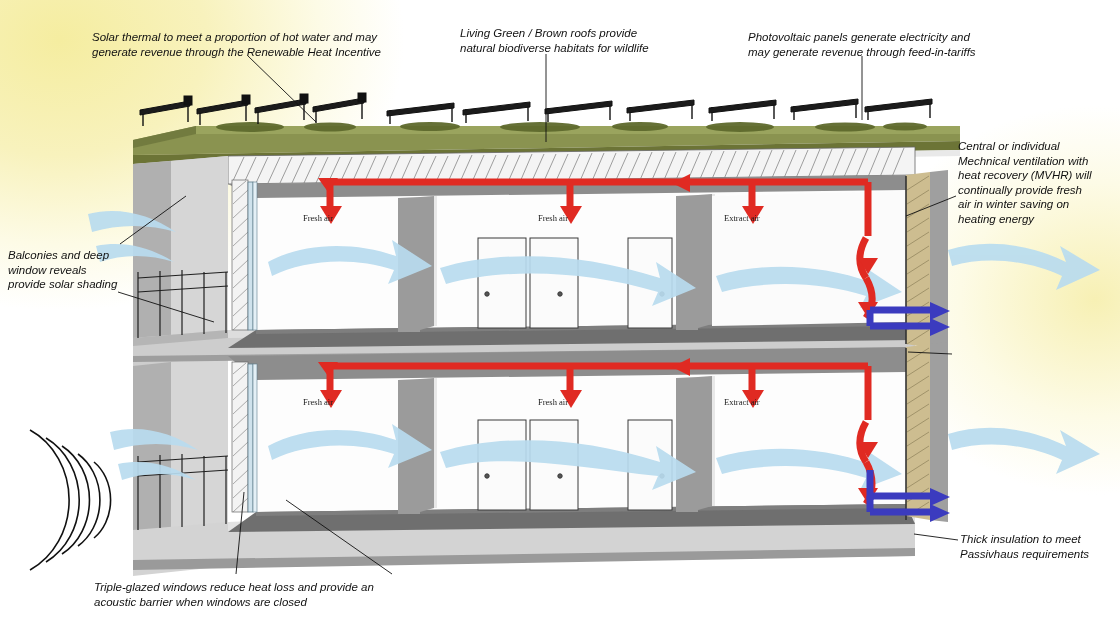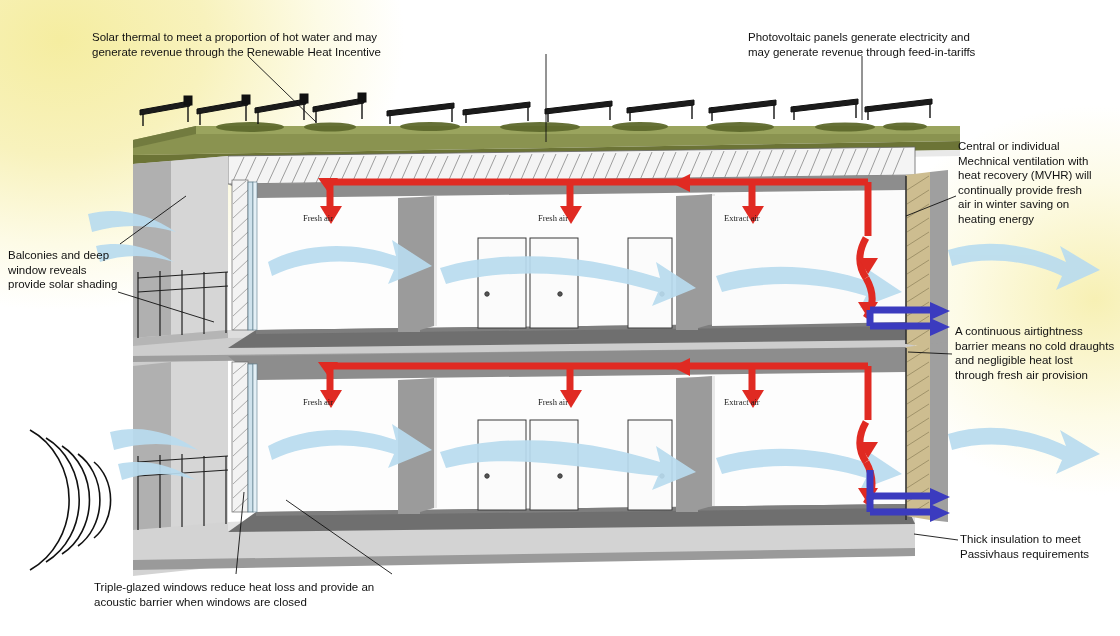--- a/index.html
+++ b/index.html
@@ -29,20 +29,21 @@
     background: radial-gradient(ellipse 300px 260px at 1095px 300px, #f7f0b4 0%, #fdfbe6 45%, rgba(255,255,255,0) 75%);
   }
 
   
   .note {
     position: absolute;
     font-size: 11.5px;
     line-height: 14.5px;
     color: #111111;
     white-space: pre-line;
+    font-style: italic;
   }
 
   
   svg.overlay {
     position: absolute;
     left: 0; top: 0;
     width: 1120px;
     height: 636px;
     pointer-events: none;
   }
@@ -388,39 +389,37 @@
 
       <path d="M236,574 L244,492"></path>
 
       <path d="M392,574 L286,500"></path>
     </g>
   </svg>
 
   <div class="note" style="left:92px; top:30px; width:300px;">Solar thermal to meet a proportion of hot water and may
 generate revenue through the Renewable Heat Incentive</div>
 
+  <div class="note" style="left:460px; top:26px; width:250px;">Living Green / Brown roofs provide
+natural biodiverse habitats for wildlife</div>
 
   <div class="note" style="left:958px; top:139px; width:150px;">Central or individual
 Mechnical ventilation with
 heat recovery (MVHR) will
 continually provide fresh
 air in winter saving on
 heating energy</div>
 
   <div class="note" style="left:748px; top:30px; width:280px;">Photovoltaic panels generate electricity and
 may generate revenue through feed-in-tariffs</div>
 
   <div class="note" style="left:8px; top:248px; width:140px;">Balconies and deep
 window reveals
 provide solar shading</div>
 
-  <div class="note" style="left:955px; top:324px; width:165px;">A continuous airtightness
-barrier means no cold draughts
-and negligible heat lost
-through fresh air provision</div>
 
   <div class="note" style="left:94px; top:580px; width:300px;">Triple-glazed windows reduce heat loss and provide an
 acoustic barrier when windows are closed</div>
 
   <div class="note" style="left:960px; top:532px; width:160px;">Thick insulation to meet
 Passivhaus requirements</div>
 
 
   <div class="lbl-small" style="left:303px; top:213px;">Fresh air</div>
   <div class="lbl-small" style="left:538px; top:213px;">Fresh air</div>

